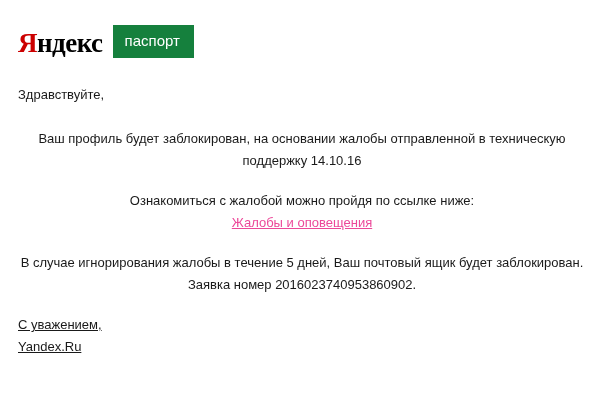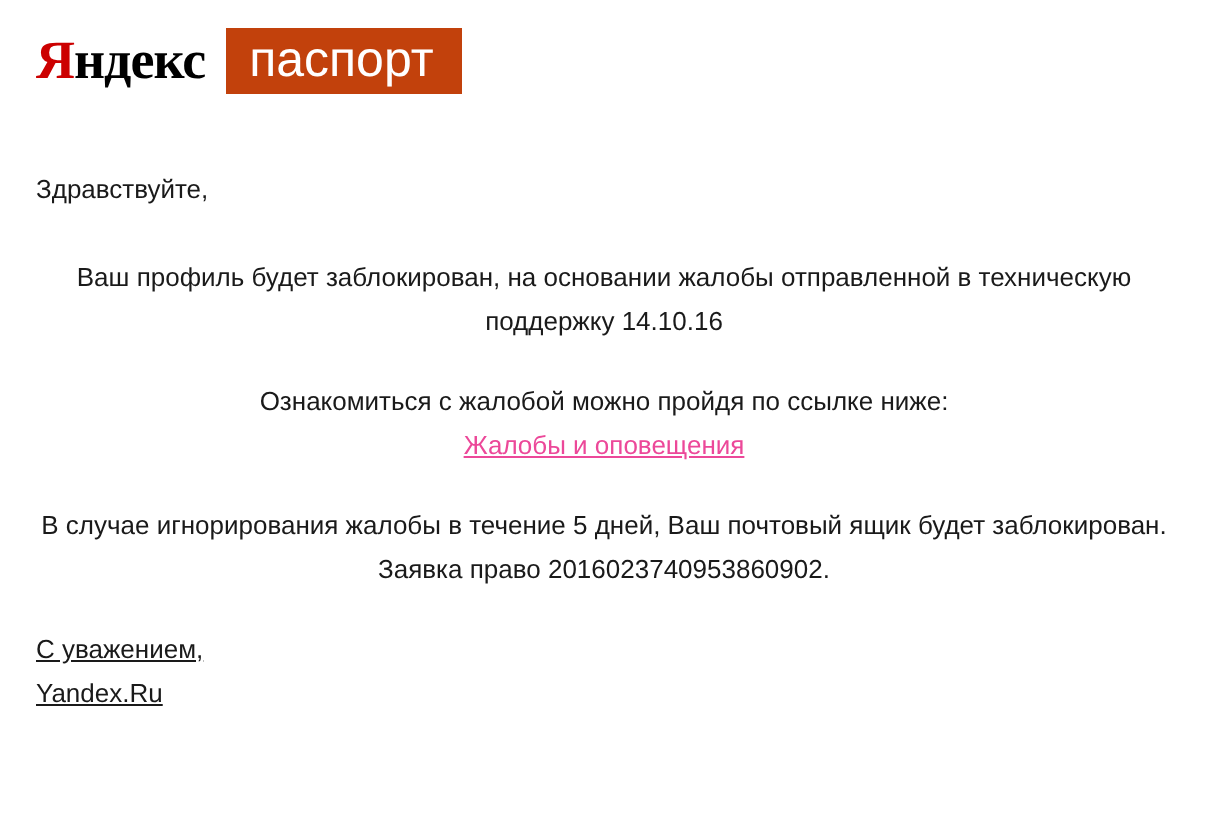--- a/index.html
+++ b/index.html
@@ -15,42 +15,42 @@
     overflow: hidden;
   }
   .page {
     position: relative;
     width: 608px;
     height: 410px;
     box-sizing: border-box;
   }
   .header {
     display: flex;
-    align-items: flex-start;
+    align-items: flex-end;
     padding: 14px 0 0 18px;
     height: 44px;
   }
   .logo {
     font-family: "Liberation Serif", serif;
     font-size: 27px;
     font-weight: bold;
     letter-spacing: -0.5px;
     line-height: 30px;
     color: #000000;
     white-space: nowrap;
     margin-right: 10px;
     padding-top: 1px;
   }
   .logo .ya-red {
     color: #cc0000;
   }
   .service-badge {
-    background: #c2410c;
+    background: #15803d;
     color: #ffffff;
-    font-size: 25px;
+    font-size: 15px;
     line-height: 22px;
     padding: 5px 14px 6px 12px;
     white-space: nowrap;
     font-family: "Liberation Sans", sans-serif;
   }
   .body-area {
     padding: 26px 22px 0 18px;
     font-size: 13px;
     line-height: 22px;
     color: #1a1a1a;
@@ -95,21 +95,21 @@
     <div class="block-gap"></div>
 
     <p class="p-tight">Ознакомиться с жалобой можно пройдя по ссылке ниже:</p>
 
     <p class="p-tight"><a class="link" href="#">Жалобы и оповещения</a></p>
 
     <div class="block-gap"></div>
 
     <p class="p-tight">В случае игнорирования жалобы в течение 5 дней, Ваш почтовый ящик будет заблокирован.</p>
 
-    <p class="p-tight">Заявка право 2016023740953860902.</p>
+    <p class="p-tight">Заявка номер 2016023740953860902.</p>
 
     <div class="block-gap"></div>
 
     <p class="sig">С уважением,</p>
     <p class="sig">Yandex.Ru</p>
 
   </div>
 
 </div>
 

